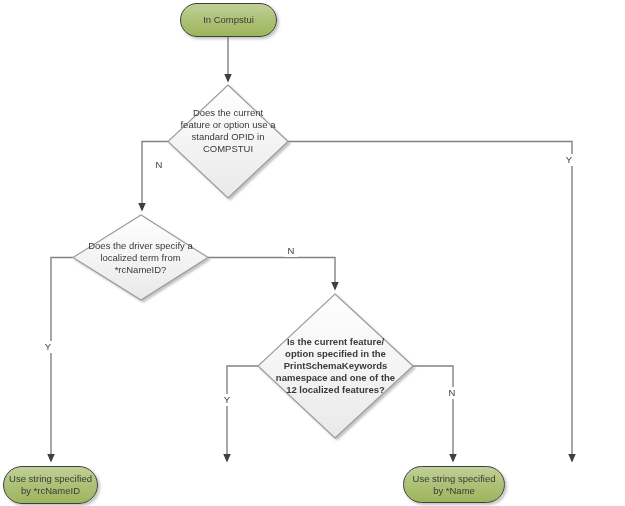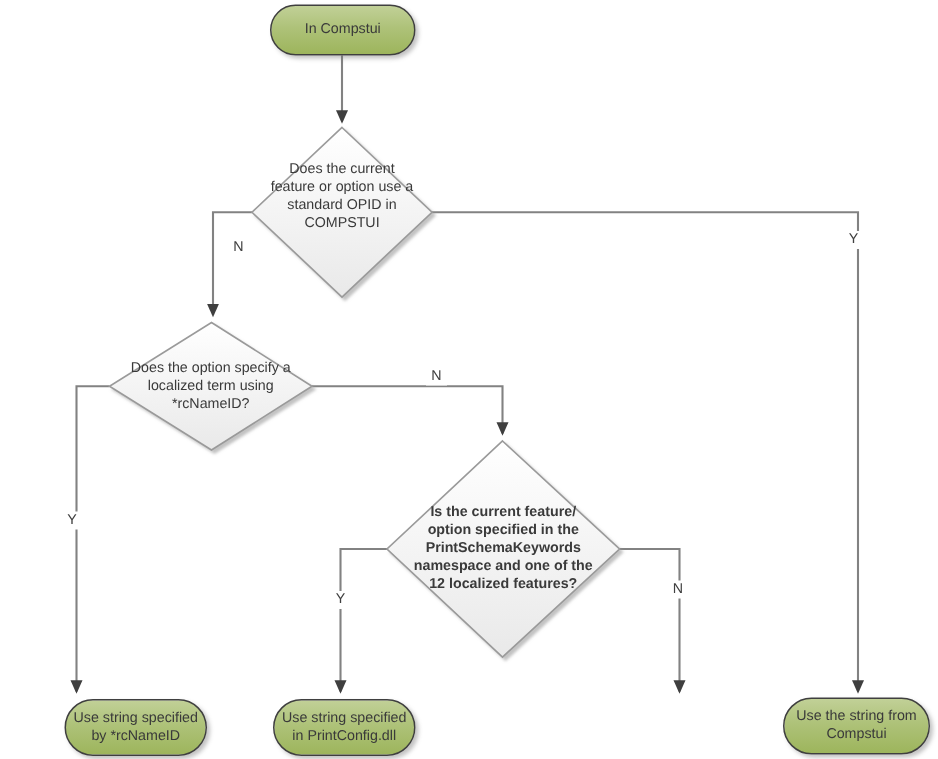--- a/index.html
+++ b/index.html
@@ -69,39 +69,36 @@
 
     <polygon points="228,85 288,141.5 228,198 168,141.5" fill="url(#gradDiamond)" stroke="#9a9a9a" stroke-width="1.1" filter="url(#ds)"></polygon>
     <polygon points="141,215 208,257.5 141,300 73,257.5" fill="url(#gradDiamond)" stroke="#9a9a9a" stroke-width="1.1" filter="url(#ds)"></polygon>
     <polygon points="335,294 413,366 335,438 258,366" fill="url(#gradDiamond)" stroke="#9a9a9a" stroke-width="1.1" filter="url(#ds)"></polygon>
   </svg>
 
   <div class="terminator" style="left:180px;top:3px;width:97px;height:34px;">
     <span>In Compstui</span>
   </div>
 
-  <div class="terminator" style="left:3px;top:466px;width:95px;height:38px;margin-left:40px;">
+  <div class="terminator" style="left:3px;top:466px;width:95px;height:38px;">
     <span>Use string specified by *rcNameID</span>
   </div>
 
-  <div class="terminator" style="left:182px;top:466px;width:95px;height:38px;">
-    <span>Use string specified in PrintConfig.dll</span>
+
+  <div class="terminator" style="left:403px;top:466px;width:102px;height:37px;">
+    <span>Use string specified by *Name</span>
   </div>
 
-
-  <div class="terminator" style="left:522px;top:465px;width:98px;height:38px;">
-    <span>Use the string from Compstui</span>
-  </div>
 
   <div class="dtext" style="left:168px;top:74px;width:120px;height:113px;">
     <span style="max-width:102px;">Does the current feature or option use a standard OPID in COMPSTUI</span>
   </div>
 
   <div class="dtext" style="left:73px;top:215px;width:135px;height:85px;">
-    <span style="max-width:122px;">Does the option specify a localized term using *rcNameID?</span>
+    <span style="max-width:122px;">Does the driver specify a localized term from *rcNameID?</span>
   </div>
 
   <div class="dtext" style="left:258px;top:294px;width:155px;height:144px;font-weight:bold;">
     <span style="max-width:120px;">Is the current feature/ option specified in the PrintSchemaKeywords namespace and one of the 12 localized features?</span>
   </div>
 
   <div class="edge-label" style="left:152px;top:159px;">N</div>
   <div class="edge-label" style="left:562px;top:154px;">Y</div>
   <div class="edge-label" style="left:41px;top:341px;">Y</div>
   <div class="edge-label" style="left:284px;top:245px;">N</div>

